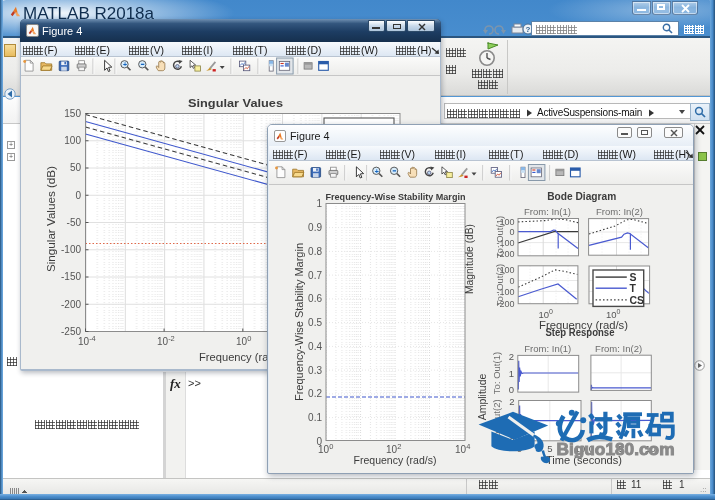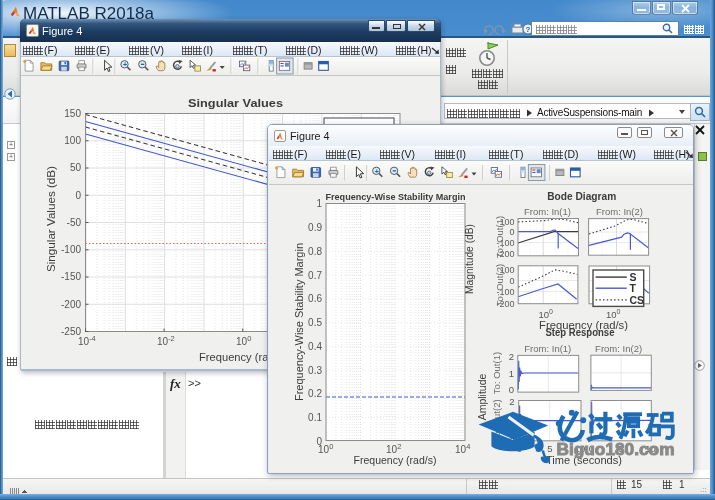--- a/index.html
+++ b/index.html
@@ -127,21 +127,21 @@
         <line x1="3" y1="1" x2="3" y2="8" stroke="#888"></line>
         <line x1="5" y1="1" x2="5" y2="8" stroke="#888"></line>
         <line x1="7" y1="1" x2="7" y2="8" stroke="#888"></line>
         <line x1="9" y1="1" x2="9" y2="8" stroke="#888"></line>
         <polygon points="13,6 18,6 15.5,3" fill="#555"></polygon>
       </svg></div>
 <div class="abs" style="left:466px;top:478px;width:1px;height:16px;background:#c8c8c8"></div>
 <div class="abs" style="left:479px;top:480px;font-size:10px;color:#333"><span class="cj c9"></span><span class="cj c9"></span></div>
 <div class="abs" style="left:611px;top:478px;width:1px;height:16px;background:#c8c8c8"></div>
 <div class="abs" style="left:617px;top:480px;font-size:10px;color:#333"><span class="cj c9"></span></div>
-<div class="abs" style="left:631px;top:479px;font-size:10px;color:#333">15</div>
+<div class="abs" style="left:631px;top:479px;font-size:10px;color:#333">11</div>
 <div class="abs" style="left:663px;top:480px;font-size:10px;color:#333"><span class="cj c9"></span></div>
 <div class="abs" style="left:679px;top:479px;font-size:10px;color:#333">1</div>
 <div class="abs" style="left:700px;top:485px;font-size:8px;color:#888">.::</div>
 
 <div class="abs" style="left:0;top:0;width:3px;height:500px;background:linear-gradient(90deg,#24507a,#5e9cd4 65%,#6ea8dc)"></div>
 <div class="abs" style="left:710px;top:0;width:5px;height:500px;background:linear-gradient(90deg,#6ea8dc,#4a8ccb 50%,#24507a)"></div>
 <div class="abs" style="left:0;top:494px;width:715px;height:6px;background:linear-gradient(#79b0e2,#4a8ccb 45%,#3a79b5 80%,#25517c)"></div>
 
 <div class="abs" id="fig1" style="left:20px;top:19px;width:421px;height:352px;border-radius:5px 5px 2px 2px;box-shadow:1px 2px 5px rgba(20,30,50,.30);background:linear-gradient(#16304e 0px,#16304e 23px,#a9b9cc 23px,#a9b9cc 100%);z-index:10">
  <div class="abs" style="left:0;top:0;width:421px;height:23px;border-radius:5px 5px 0 0;background:linear-gradient(180deg,#7191b3 0,#33567e 20%,#1d3d63 55%,#16304e 100%)"></div>

